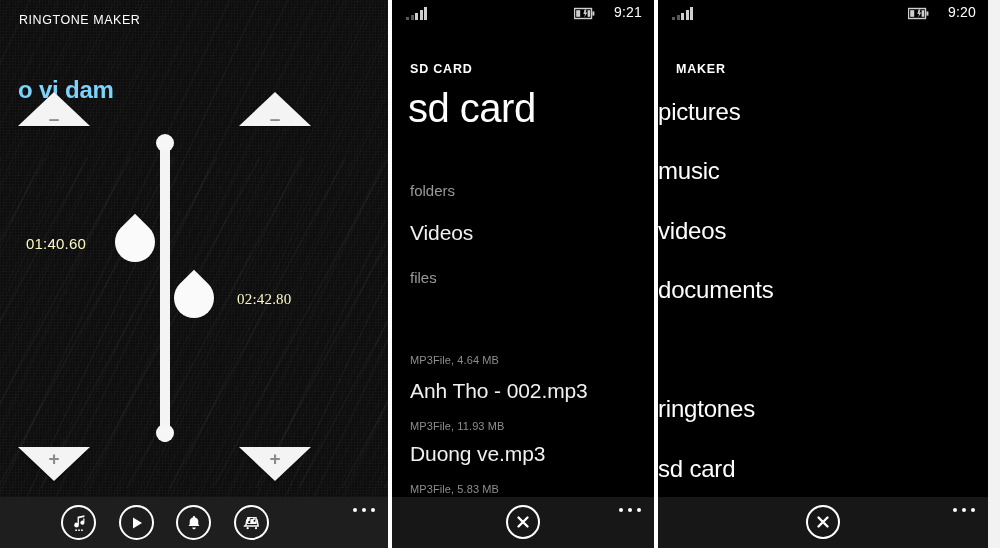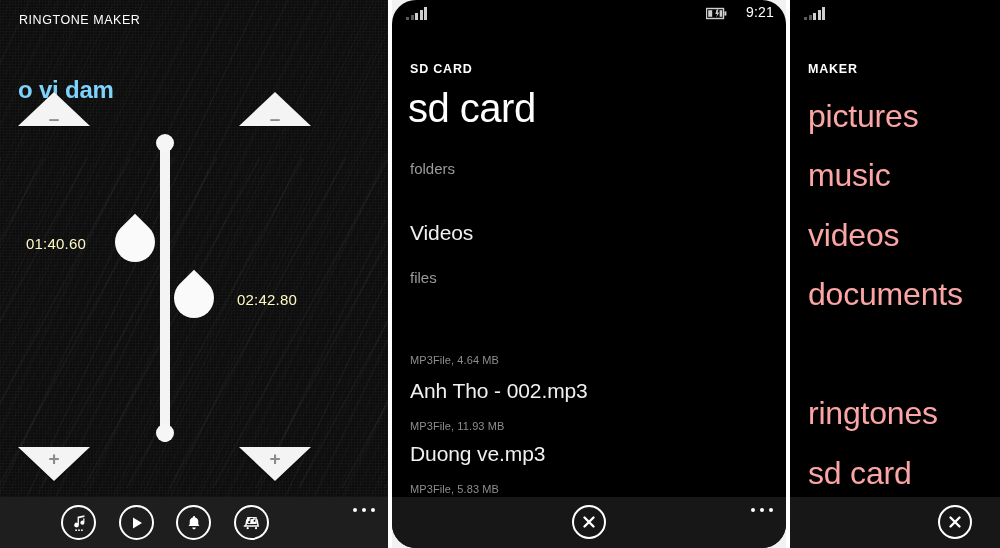--- a/index.html
+++ b/index.html
@@ -19,21 +19,21 @@
   
   .panel {
     position: relative;
     height: 548px;
     background: #000000;
     overflow: hidden;
     flex: 0 0 auto;
   }
   .panel-1 { width: 388px; background: #0d0d0d; }
   .gap { flex: 0 0 4px; height: 548px; background: #ffffff; }
-  .panel-2 { width: 394px; border-radius: 24px; }
+  .panel-2 { width: 262px; }
   .gap2 { flex: 0 0 4px; height: 548px; background: #ffffff; }
   .panel-3 { width: 330px; }
 
   
   .tex {
     position: absolute; inset: 0;
     background-image:
       repeating-linear-gradient(115deg, rgba(255,255,255,0.030) 0px, rgba(255,255,255,0.030) 1px, rgba(255,255,255,0) 1px, rgba(255,255,255,0) 26px),
       repeating-linear-gradient(115deg, rgba(255,255,255,0.018) 0px, rgba(255,255,255,0.018) 1px, rgba(255,255,255,0) 1px, rgba(255,255,255,0) 9px),
       repeating-linear-gradient(0deg, rgba(255,255,255,0.020) 0px, rgba(255,255,255,0.020) 1px, rgba(255,255,255,0) 1px, rgba(255,255,255,0) 3px),
@@ -178,22 +178,22 @@
     font-size: 21px; color: #f0f0f0; font-weight: 300;
     letter-spacing: -0.1px; white-space: nowrap;
   }
   .row-sub {
     position: absolute; left: 18px;
     font-size: 11px; color: #8e8e8e; font-weight: 400;
     letter-spacing: .1px;
     margin-top: 12px;
   }
   .menu-item {
-    position: absolute; left: 18px;
-    font-size: 32px; color: #fca5a5; font-weight: 300;
+    position: absolute; left: 0;
+    font-size: 24px; color: #ffffff; font-weight: 300;
     letter-spacing: -0.2px;
   }
   .close-btn {
     position: absolute; top: 8px; left: 50%;
     transform: translateX(-50%);
     width: 34px; height: 34px; border-radius: 50%;
     border: 2.5px solid #ffffff;
     display: flex; align-items: center; justify-content: center;
   }
 </style>
@@ -219,21 +219,21 @@
     </div>
 
     <div class="track"></div>
     <div class="knob knob-top"></div>
     <div class="knob knob-bot"></div>
 
     <div class="drop drop-left" style="left:115px; top:222px;"></div>
     <div class="time-label" style="left:26px; top:235px;">01:40.60</div>
 
     <div class="drop drop-right" style="left:174px; top:278px;"></div>
-    <div class="time-label" style="left:237px; top:291px;">02:42.80</div>
+    <div class="time-label" style="left:237px; top:291px;font-family:Liberation Serif, serif;">02:42.80</div>
 
     <div class="tri-wrap tri-down-wrap" style="left:18px; top:447px;">
       <div class="tri tri-down"></div>
       <div class="tri-sign" style="top:2px;">+</div>
     </div>
     <div class="tri-wrap tri-down-wrap" style="left:239px; top:447px;">
       <div class="tri tri-down"></div>
       <div class="tri-sign" style="top:2px;">+</div>
     </div>
 
@@ -293,21 +293,21 @@
           <path fill="#cfcfcf" d="M10.6 2.4h1.9l-1 3.1h1.9l-3.3 5.1 1-3.6H9.4z"></path>
           <rect x="13.6" y="3.2" width="2.6" height="6.6" fill="#cfcfcf"></rect>
         </svg>
       </div>
       <div class="clock">9:21</div>
     </div>
 
     <div class="pg-head" style="top:62px;">SD CARD</div>
     <div class="pg-title" style="top:88px;">sd card</div>
 
-    <div class="group-label" style="top:160px;">folders</div>
+    <div class="group-label" style="top:182px;">folders</div>
     <div class="row-main" style="top:221px;">Videos</div>
 
     <div class="group-label" style="top:269px;">files</div>
 
     <div class="row-sub" style="top:342px;">MP3File, 4.64 MB</div>
 
     <div class="row-main" style="top:379px;">Anh Tho - 002.mp3</div>
     <div class="row-sub" style="top:408px;">MP3File, 11.93 MB</div>
 
     <div class="row-main" style="top:442px;">Duong ve.mp3</div>

